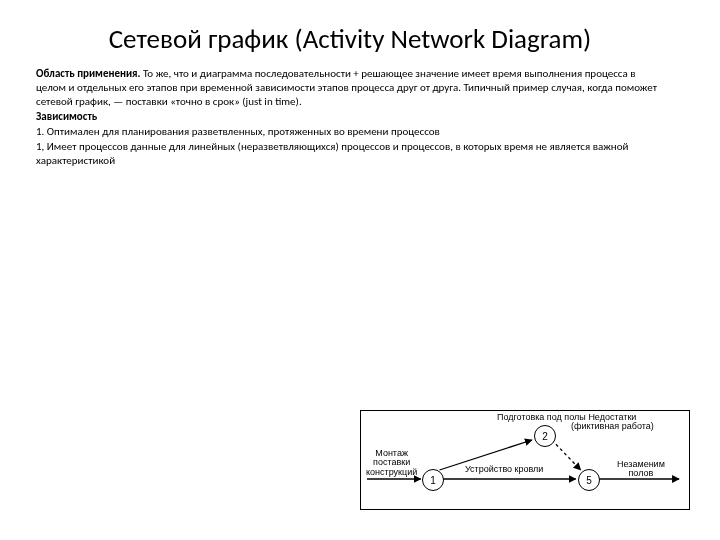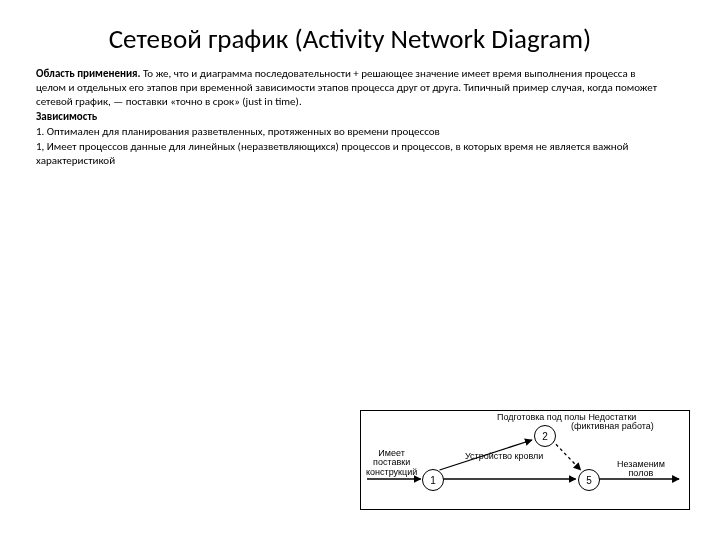--- a/index.html
+++ b/index.html
@@ -108,23 +108,23 @@
     <div class="node" style="left:211px; top:54px;">5</div>
 
     <div class="lbl" style="left:94px; top:-2px;padding-left:36px;">
       <div>Подготовка под полы</div>
     </div>
     <div class="lbl" style="left:204px; top:-2px;">
       <div>Недостатки</div>
       <div>(фиктивная работа)</div>
     </div>
     <div class="lbl" style="left:-1px; top:34px;">
-      <div>Имеет</div>
+      <div>Монтаж</div>
       <div>поставки</div>
       <div>конструкций</div>
     </div>
-    <div class="lbl" style="left:98px; top:37px;">Устройство кровли</div>
+    <div class="lbl" style="left:98px; top:50px;">Устройство кровли</div>
     <div class="lbl" style="left:250px; top:45px;">
       <div>Незаменим</div>
       <div>полов</div>
     </div>
   </div>
 </div>
 
 </body></html>

